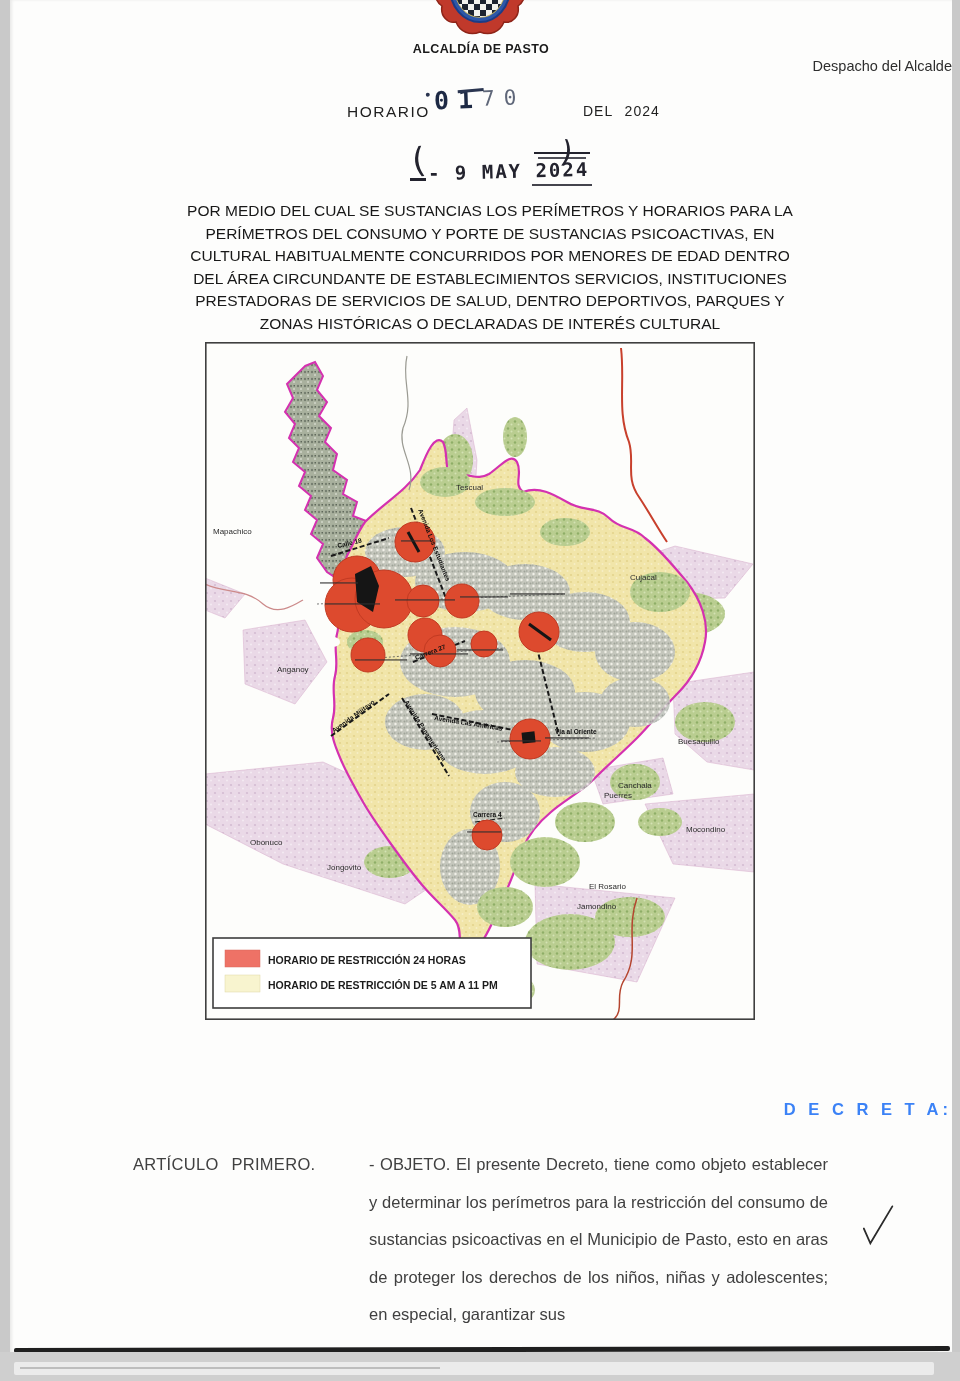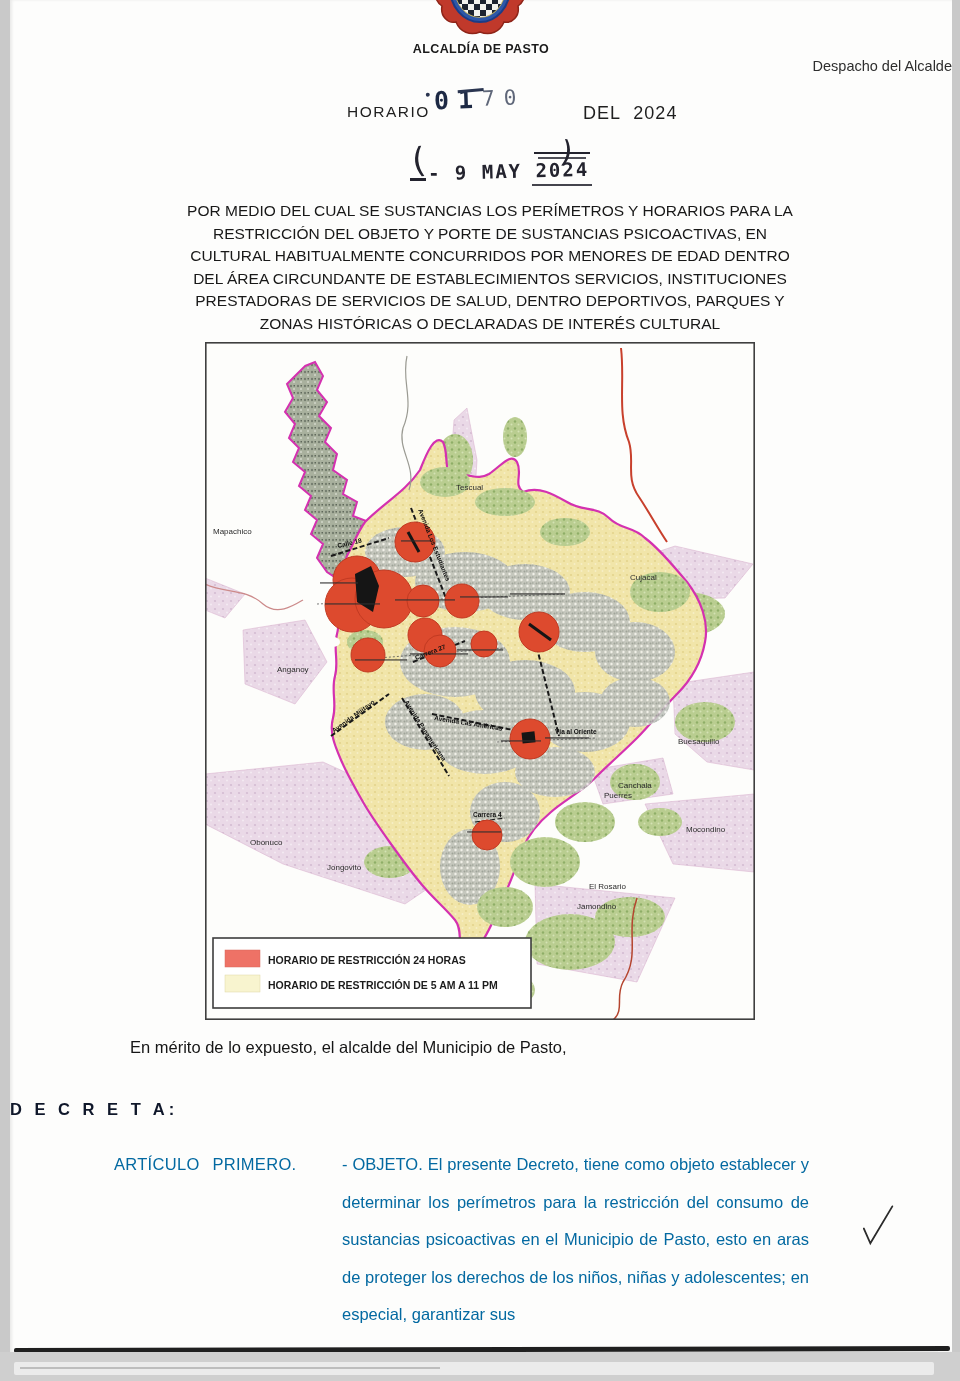--- a/index.html
+++ b/index.html
@@ -25,21 +25,21 @@
   }
   .decree-word{position:absolute;left:337px;top:103px;font-size:15.5px;letter-spacing:1.5px;color:#1f1f1f;}
   .decree-number{
     position:absolute;left:424px;top:85px;display:flex;gap:9px;
     font-family:"DejaVu Sans Mono",monospace;transform:rotate(-2deg);
   }
   .decree-number .d0,.decree-number .d1{font-size:25px;font-weight:bold;color:#1d2944;}
   .decree-number .d2,.decree-number .d3{font-size:21px;color:#5f6779;padding-top:2px;}
   .decree-number .overbar{position:absolute;left:24px;top:4px;width:26px;height:3px;background:#2a3550;transform:rotate(-3deg);}
   .decree-number .predot{position:absolute;left:-8px;top:6px;width:4px;height:4px;background:#2a3550;border-radius:50%;}
-  .decree-del{position:absolute;left:573px;top:103px;font-size:18px;letter-spacing:1px;word-spacing:7px;color:#1f1f1f;}
+  .decree-del{position:absolute;left:573px;top:103px;font-size:14px;letter-spacing:1px;word-spacing:7px;color:#1f1f1f;}
   
   .date-stamp{position:absolute;left:398px;top:146px;width:200px;height:48px;color:#23232e;}
   .date-stamp .paren-l{position:absolute;left:0;top:-6px;font-family:"DejaVu Sans Mono",monospace;font-size:34px;transform:rotate(-6deg);}
   .date-stamp .paren-l-foot{position:absolute;left:2px;top:32px;width:16px;height:3px;background:#23232e;}
   .date-stamp .stamp-text{
     position:absolute;left:20px;top:14px;font-family:"DejaVu Sans Mono",monospace;
     font-size:19px;font-weight:bold;letter-spacing:2px;transform:rotate(-1.5deg);white-space:nowrap;
   }
   .date-stamp .paren-r{position:absolute;left:150px;top:-12px;font-family:"DejaVu Sans Mono",monospace;font-size:30px;transform:rotate(8deg);}
   .date-stamp .bar1{position:absolute;left:126px;top:6px;width:56px;height:2px;background:#23232e;}
@@ -49,23 +49,23 @@
   .doc-title{position:absolute;left:106px;top:200px;width:748px;text-align:center;color:#181818;}
   .doc-title .tline{font-size:15.5px;font-weight:500;line-height:22.6px;white-space:nowrap;}
   
   .map-box{position:absolute;left:195px;top:342px;width:550px;height:678px;}
   .map-box svg{display:block;}
   .place-label{font-size:8px;fill:#2b2b2b;font-family:"Liberation Sans",sans-serif;}
   .road-label{font-size:6.5px;font-weight:bold;fill:#101010;font-family:"Liberation Sans",sans-serif;}
   .legend-label{font-size:10.5px;font-weight:bold;fill:#1c1c1c;font-family:"Liberation Sans",sans-serif;}
   
   .merito-line{position:absolute;left:120px;top:1038px;font-size:16.5px;color:#161616;}
-  .decreta-heading{position:absolute;left:0;top:1100px;width:942px;text-align:left;
-    font-size:16.5px;font-weight:600;letter-spacing:4px;color:#0f172a;}
-  .article{position:absolute;left:104px;top:1146px;width:695px;display:flex;gap:0;color:#0369a1;}
+  .decreta-heading{position:absolute;left:0;top:1100px;width:942px;text-align:right;
+    font-size:16.5px;font-weight:600;letter-spacing:4px;color:#3b82f6;}
+  .article{position:absolute;left:123px;top:1146px;width:695px;display:flex;gap:8px;color:#404040;}
   .article .article-label{width:228px;font-size:16.5px;word-spacing:8px;letter-spacing:.3px;line-height:37px;}
   .article .article-body{flex:1;font-size:16.5px;line-height:37.5px;text-align:justify;}
   .checkmark{position:absolute;left:850px;top:1202px;transform:rotate(6deg);}
   
   .page-bottom-line{position:absolute;left:14px;top:1347px;width:936px;height:5px;background:#1f1f1f;border-radius:2px;transform:rotate(-.12deg);}
   .below-band{position:absolute;left:0;top:1352px;width:960px;height:29px;background:#cfcfcf;}
   .below-band-light{position:absolute;left:14px;top:1362px;width:920px;height:13px;background:#ebebeb;border-radius:2px;}
   .below-band-mark{position:absolute;left:20px;top:1367px;width:420px;height:2px;background:#bdbdbd;}
 </style>
 </head>
@@ -115,21 +115,21 @@
     <span class="paren-l-foot"></span>
     <span class="stamp-text">- 9 MAY 2024</span>
     <span class="paren-r">)</span>
     <span class="bar1"></span>
     <span class="bar2"></span>
     <span class="bar3"></span>
   </div>
 
   <div class="doc-title">
     <div class="tline">POR MEDIO DEL CUAL SE SUSTANCIAS LOS PERÍMETROS Y HORARIOS PARA LA</div>
-    <div class="tline">RESTRICCIÓN DEL OBJETO Y PORTE DE SUSTANCIAS PSICOACTIVAS, EN</div>
+    <div class="tline">PERÍMETROS DEL CONSUMO Y PORTE DE SUSTANCIAS PSICOACTIVAS, EN</div>
     <div class="tline">CULTURAL HABITUALMENTE CONCURRIDOS POR MENORES DE EDAD DENTRO</div>
     <div class="tline">DEL ÁREA CIRCUNDANTE DE ESTABLECIMIENTOS SERVICIOS, INSTITUCIONES</div>
     <div class="tline">PRESTADORAS DE SERVICIOS DE SALUD, DENTRO DEPORTIVOS, PARQUES Y</div>
     <div class="tline">ZONAS HISTÓRICAS O DECLARADAS DE INTERÉS CULTURAL</div>
   </div>
 
   <div class="map-box">
     <svg viewBox="0 0 550 678" width="550" height="678">
       <defs>
         <pattern id="spk-yellow" width="7" height="7" patternUnits="userSpaceOnUse">
@@ -318,21 +318,20 @@
         <rect x="20" y="608" width="35" height="17" stroke="#d8685e" stroke-width=".5" fill="#ee7266"></rect>
         <rect x="20" y="633" width="35" height="17" stroke="#ddd6a4" stroke-width=".5" fill="#f8f4cf"></rect>
         <text class="legend-label" x="63" y="622">HORARIO DE RESTRICCIÓN 24 HORAS</text>
         <text class="legend-label" x="63" y="647">HORARIO DE RESTRICCIÓN DE 5 AM A 11 PM</text>
       </g>
 
       <rect x=".8" y=".8" width="548.4" height="676.4" fill="none" stroke="#3f3f3f" stroke-width="1.6"></rect>
     </svg>
   </div>
 
-  <div class="merito-line">En mérito de lo expuesto, el alcalde del Municipio de Pasto,</div>
   <div class="decreta-heading">D E C R E T A:</div>
 
   <div class="article">
     <div class="article-label">ARTÍCULO PRIMERO.</div>
     <div class="article-body">- OBJETO. El presente Decreto, tiene como objeto establecer y determinar los perímetros para la restricción del consumo de sustancias psicoactivas en el Municipio de Pasto, esto en aras de proteger los derechos de los niños, niñas y adolescentes; en especial, garantizar sus</div>
   </div>
 
   <div class="checkmark">
     <svg width="36" height="48" viewBox="0 0 36 48">
       <polyline points="4,28 12,42 30,3" fill="none" stroke="#2b2b2b" stroke-width="1.8" stroke-linecap="round"></polyline>

